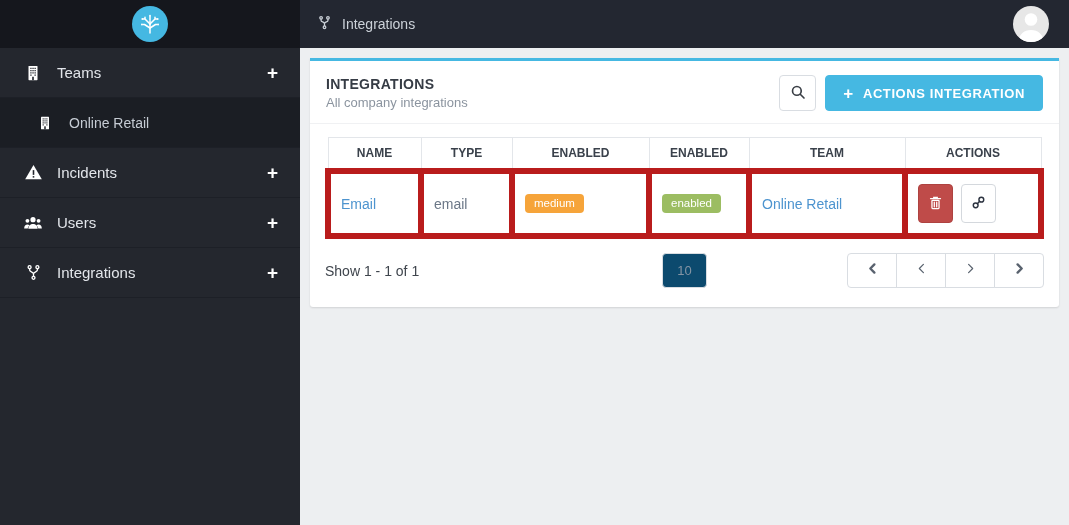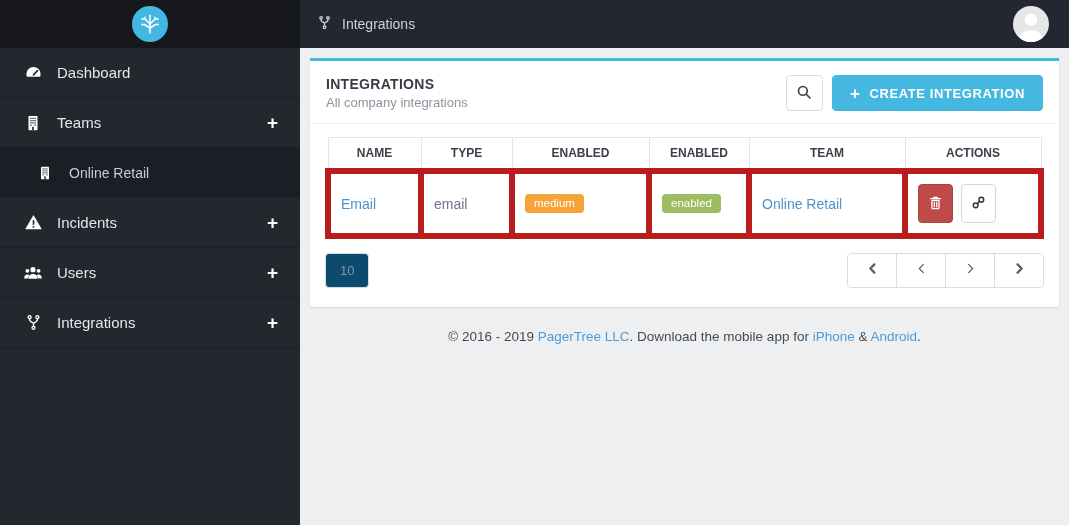--- a/index.html
+++ b/index.html
@@ -118,29 +118,20 @@
           <path d="M12 8 L12 4.5"></path>
           <circle cx="12" cy="3.6" r="0.9" fill="#fff" stroke="none"></circle>
           <circle cx="4.3" cy="7" r="0.9" fill="#fff" stroke="none"></circle>
           <circle cx="19.7" cy="7" r="0.9" fill="#fff" stroke="none"></circle>
           <circle cx="3.9" cy="12.5" r="0.9" fill="#fff" stroke="none"></circle>
           <circle cx="20.1" cy="12.5" r="0.9" fill="#fff" stroke="none"></circle>
         </svg>
       </span>
     </div>
 
-    <div class="nav-item">
-      <span class="nav-icon">
-        <svg width="19" height="19" viewBox="0 0 24 24">
-          <path d="M12 5a9 9 0 0 0-9 9c0 1.2.24 2.3.66 3.3h16.68c.42-1 .66-2.1.66-3.3a9 9 0 0 0-9-9z" fill="#ffffff"></path>
-          <path d="M12 15 L17 9.6" stroke="#24272e" stroke-width="2" stroke-linecap="round"></path>
-        </svg>
-      </span>
-      <span class="nav-label">Dashboard</span>
-    </div>
 
     <div class="nav-item">
       <span class="nav-icon">
         <svg width="18" height="18" viewBox="0 0 24 24">
           <rect x="6" y="2.5" width="12" height="19" rx="0.8" fill="#ffffff"></rect>
           <g fill="#24272e">
             <rect x="8.4" y="5" width="1.7" height="1.7"></rect>
               <rect x="11.2" y="5" width="1.7" height="1.7"></rect>
               <rect x="14" y="5" width="1.7" height="1.7"></rect>
             <rect x="8.4" y="8" width="1.7" height="1.7"></rect>
@@ -256,21 +247,21 @@
           <button class="btn-search">
             <span>
               <svg width="18" height="18" viewBox="0 0 24 24" fill="none" stroke="#3a3f46" stroke-width="2.2" stroke-linecap="round">
                 <circle cx="10.5" cy="10.5" r="5.8"></circle>
                 <path d="M15 15 L20 20"></path>
               </svg>
             </span>
           </button>
           <button class="btn-create">
             <span class="plus">+</span>
-            <span>CREATE INTEGRATION</span>
+            <span>ACTIONS INTEGRATION</span>
           </button>
         </div>
       </div>
 
       <div class="table-wrap">
         <table>
           <colgroup>
             <col style="width:93px">
               <col style="width:91px">
               <col style="width:137px">
@@ -315,20 +306,21 @@
                     </svg>
                   </span>
                 </span>
               </td>
             </tr>
           </tbody>
         </table>
       </div>
 
       <div class="panel-pagination">
+        <div class="pg-left">Show 1 - 1 of 1</div>
         <div class="pg-center">
           <span class="page-size">10</span>
         </div>
         <div class="pg-right">
           <div class="btn-group">
             <span class="pg-btn">
               <span>
                 <svg width="13" height="15" viewBox="0 0 24 24" fill="none" stroke="#59626e" stroke-width="4.4" stroke-linecap="round" stroke-linejoin="round">
                     <path d="M15.5 4.5 L8 12 l7.5 7.5"></path>
                   </svg>
@@ -353,17 +345,14 @@
                 <svg width="13" height="15" viewBox="0 0 24 24" fill="none" stroke="#59626e" stroke-width="4.4" stroke-linecap="round" stroke-linejoin="round">
                     <path d="M8.5 4.5 L16 12 l-7.5 7.5"></path>
                   </svg>
               </span>
             </span>
           </div>
         </div>
       </div>
     </div>
 
-    <div class="site-footer">
-      <span>© 2016 - 2019 </span><a>PagerTree LLC</a><span>. Download the mobile app for </span><a>iPhone</a><span> &amp; </span><a>Android</a><span>.</span>
-    </div>
   </div>
 </div>
 
 </body></html>

